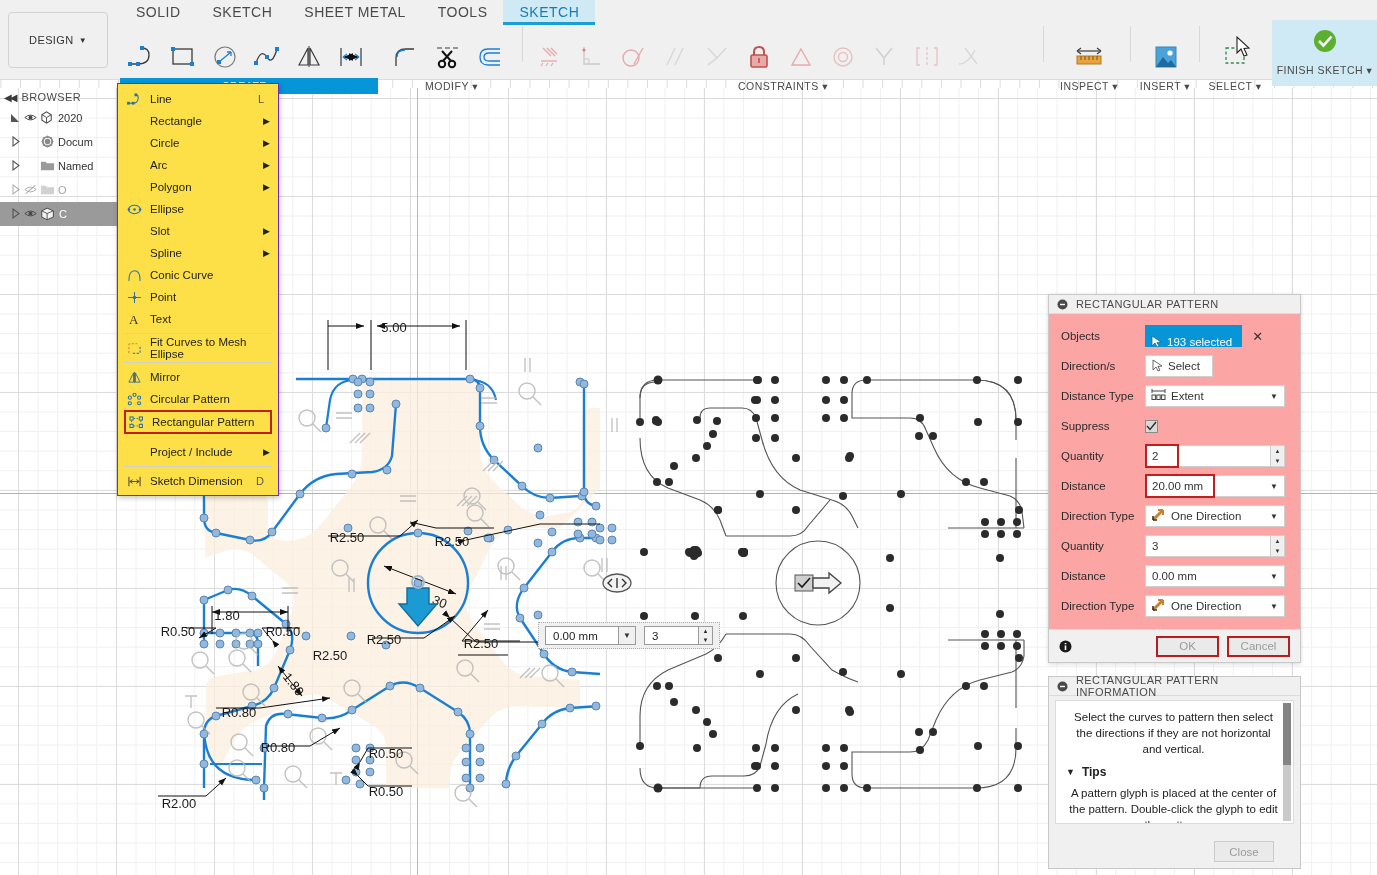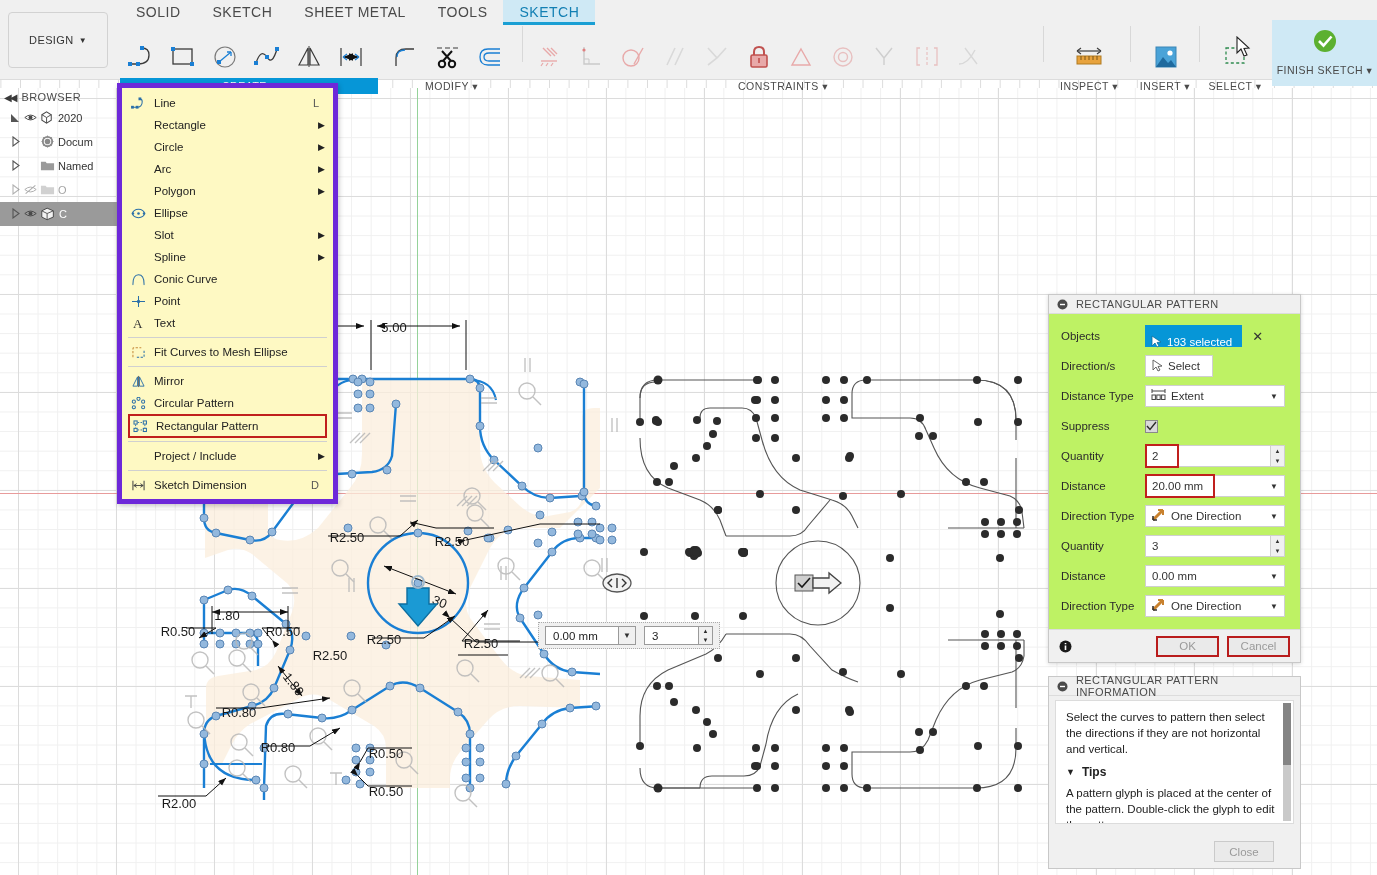--- a/index.html
+++ b/index.html
@@ -113,22 +113,22 @@
     padding-left: 10px; white-space: nowrap; overflow: hidden;
   }
   .tree-row .lbl { font-size: 11px; color: #333; }
   .tree-row.dim .lbl, .tree-row.dim svg { opacity: .45; }
   .tree-row.sel { background: #9a9a9a; }
   .tree-row.sel .lbl { color: #fff; }
   .tri { width: 11px; height: 11px; flex: 0 0 11px; }
 
   
   #create-menu {
-    position: absolute; left: 117px; top: 83px; width: 221px;
-    background: #fef9c3; border: 5px solid #6d28d9;
+    position: absolute; left: 117px; top: 83px; width: 162px;
+    background: #fde047; border: 1px solid #6d28d9;
     box-shadow: 1px 2px 5px rgba(0,0,0,.22);
     z-index: 60;
     padding: 4px 0 3px 0;
   }
   .mi {
     position: relative; display: flex; align-items: center;
     height: 22px; padding-left: 8px; font-size: 11.5px; color: #222;
     cursor: pointer;
   }
   .mi .mi-ico { width: 16px; height: 16px; flex: 0 0 16px; margin-right: 8px; display:flex; align-items:center; justify-content:center;}
@@ -168,21 +168,21 @@
     background: #f0f0f0; border: 1px solid #c8c8c8;
     z-index: 50;
     box-shadow: 0 1px 4px rgba(0,0,0,.15);
   }
   .dlg-title {
     display: flex; align-items: center; gap: 8px;
     height: 19px; padding-left: 8px;
     font-size: 11px; letter-spacing: .4px; color: #4a4a4a;
     background: #f0f0f0; border-bottom: 1px solid #dcdcdc;
   }
-  .dlg-body { padding: 7px 10px 8px 12px; background:#bef264; }
+  .dlg-body { padding: 7px 10px 8px 12px; background:#fca5a5; }
   .row { display: flex; align-items: center; height: 30px; }
   .row .lab { width: 84px; flex: 0 0 84px; font-size: 11.5px; color: #2b2b2b; }
   .ctl { display: flex; align-items: center; }
 
   .sel-blue {
     background: #0696d7; color: #fff; height: 22px; display: flex; align-items: center;
     padding: 12px 10px 0 6px; font-size: 11.5px; gap: 5px; cursor: pointer;
   }
   .btn-white {
     background: #fff; border: 1px solid #cfcfcf; height: 22px; display: flex;
@@ -227,21 +227,21 @@
   #infopanel {
     position: absolute; left: 1048px; top: 676px; width: 253px; height: 193px;
     background: #f0f0f0; border: 1px solid #c8c8c8; z-index: 50;
   }
   #info-body {
     position: relative;
     margin: 4px 6px 0 6px; height: 124px; background: #fff;
     border: 1px solid #dcdcdc; padding: 8px 12px 0 10px;
     font-size: 11.5px; line-height: 16px; color: #222; overflow: hidden;
   }
-  #info-body p { margin-bottom: 7px; }
+  #info-body p { margin-bottom: 7px; text-align: center; }
   .tips-head { display: flex; align-items: center; gap: 7px; font-weight: bold; font-size: 12px; margin-bottom: 5px;}
   .scroll-track { position: absolute; right: 2px; top: 2px; width: 8px; bottom: 2px; background: #c9c9c9; }
   .scroll-thumb { position: absolute; right: 2px; top: 2px; width: 8px; height: 62px; background: #848484; }
   #info-foot { position: absolute; right: 26px; bottom: 6px; }
   .btn-close {
     height: 21px; min-width: 60px; background: #eaeaea; border: 1px solid #cacaca;
     display: flex; align-items: center; justify-content: center;
     font-size: 11.5px; color: #9a9a9a; cursor: pointer; padding: 0 12px;
   }
 

